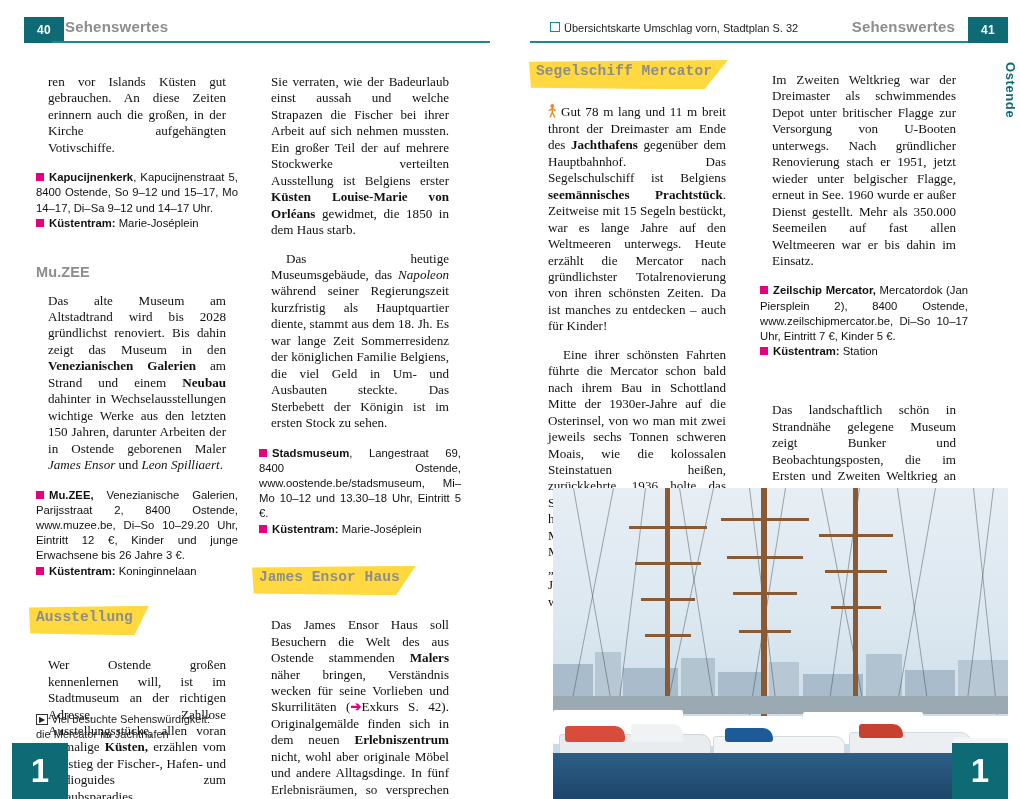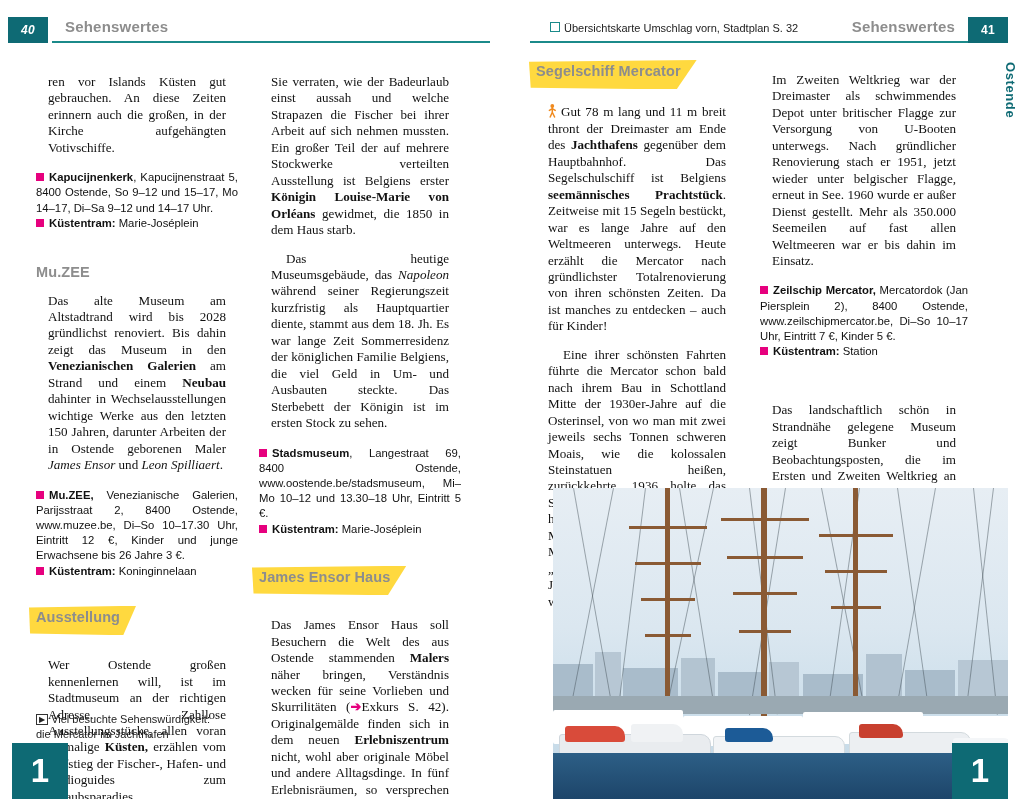--- a/index.html
+++ b/index.html
@@ -57,20 +57,21 @@
     font-size:14.5px;font-weight:bold;color:#8d8d8d;
     margin:0 0 11px 0;letter-spacing:.1px;
   }
   h2.sec.hl{
     color:#8d8d8d;
     display:inline-block;
     position:relative;
     padding:3px 16px 10px 7px;
     margin-left:-7px;
     z-index:1;
+    font-family:Liberation Mono, monospace;
   }
   h2.sec.hl .band{
     position:absolute;left:0;top:0;right:0;bottom:0;
     background:#ffd93f;
     z-index:-1;
     clip-path:polygon(0% 6%, 100% 0%, 88% 100%, 1% 94%);
   }
 
   
   .info{
@@ -135,21 +136,21 @@
   .yard{position:absolute;background:#8a5a34;height:3px;}
   .rig{position:absolute;background:rgba(60,70,80,.45);width:1px;transform-origin:top;}
   .hullw{position:absolute;background:#fff;border-radius:2px;}
   .boat{position:absolute;border-radius:3px 10px 3px 3px;}
 </style>
 </head>
 <body>
 
 <div class="page">
 
-  <div class="folio" style="left:8px;font-style:italic;">40</div>
+  <div class="folio" style="left:24px;">40</div>
   <div class="head-title" style="left:65px;">Sehenswertes</div>
   <div class="head-rule" style="left:52px;top:41px;width:438px;"></div>
 
   <div class="head-note" style="left:550px;">
     <span class="sq"></span><span>Übersichtskarte Umschlag vorn, Stadtplan S. 32</span>
   </div>
   <div class="head-title" style="right:65px;">Sehenswertes</div>
   <div class="folio" style="right:12px;">41</div>
   <div class="head-rule" style="left:530px;top:41px;width:438px;"></div>
 
@@ -164,39 +165,39 @@
     <div class="info">
       <span class="bull"></span><b>Küstentram:</b> <span>Marie-Joséplein</span>
     </div>
 
     <div style="height:33px;"></div>
     <h2 class="sec">Mu.ZEE</h2>
 
     <p><span>Das alte Museum am Altstadtrand wird bis 2028 gründlichst renoviert. Bis dahin zeigt das Museum in den </span><b>Venezianischen Galerien</b><span> am Strand und einem </span><b>Neubau</b><span> dahinter in Wechselausstellungen wichtige Werke aus den letzten 150 Jahren, darunter Arbeiten der in Ostende geborenen Maler </span><i>James Ensor</i><span> und </span><i>Leon Spilliaert</i><span>.</span></p>
 
     <div class="info" style="margin-top:14px;">
-      <span class="bull"></span><b>Mu.ZEE,</b><span> Venezianische Galerien, Parijsstraat 2, 8400 Ostende, www.muzee.be, Di–So 10–17.30 Uhr, Eintritt 12 €, Kinder und junge Erwachsene bis 26 Jahre 3 €.</span>
+      <span class="bull"></span><b>Mu.ZEE,</b><span> Venezianische Galerien, Parijsstraat 2, 8400 Ostende, www.muzee.be, Di–So 10–29.20 Uhr, Eintritt 12 €, Kinder und junge Erwachsene bis 26 Jahre 3 €.</span>
     </div>
     <div class="info">
       <span class="bull"></span><b>Küstentram:</b> <span>Koninginnelaan</span>
     </div>
 
     <div style="height:27px;"></div>
     <h2 class="sec hl"><span class="band"></span><span>Ausstellung</span></h2>
 
     <p style="margin-top:11px;"><span>Wer Ostende großen kennenlernen will, ist im Stadtmuseum an der richtigen Adresse. Zahllose Ausstellungsstücke, allen voran einmalige </span><b>Küsten,</b><span> erzählen vom Aufstieg der Fischer-, Hafen- und Audioguides zum Urlaubsparadies.</span></p>
   </div>
 
   <div class="caption" style="position:absolute;left:36px;top:712px;width:205px;">
     <span class="arrowbox">▶</span><span>Viel besuchte Sehenswürdigkeit:</span><br>
     <span>die Mercator im Jachthafen</span>
   </div>
 
   <div class="col" style="left:259px;top:62px;width:202px;">
-    <p><span>Sie verraten, wie der Badeurlaub einst aussah und welche Strapazen die Fischer bei ihrer Arbeit auf sich nehmen mussten. Ein großer Teil der auf mehrere Stockwerke verteilten Ausstellung ist Belgiens erster </span><b>Königin Louise-Marie von Orléans</b><span> gewidmet, die 1850 in dem Haus starb.</span></p>
+    <p><span>Sie verraten, wie der Badeurlaub einst aussah und welche Strapazen die Fischer bei ihrer Arbeit auf sich nehmen mussten. Ein großer Teil der auf mehrere Stockwerke verteilten Ausstellung ist Belgiens erster </span><b>Küsten Louise-Marie von Orléans</b><span> gewidmet, die 1850 in dem Haus starb.</span></p>
     <p class="indent"><span>Das heutige Museumsgebäude, das </span><i>Napoleon</i><span> während seiner Regierungszeit kurzfristig als Hauptquartier diente, stammt aus dem 18. Jh. Es war lange Zeit Sommerresidenz der königlichen Familie Belgiens, die viel Geld in Um- und Ausbauten steckte. Das Sterbebett der Königin ist im ersten Stock zu sehen.</span></p>
 
     <div class="info" style="margin-top:14px;">
       <span class="bull"></span><b>Stadsmuseum</b><span>, Langestraat 69, 8400 Ostende, www.oostende.be/stadsmuseum, Mi–Mo 10–12 und 13.30–18 Uhr, Eintritt 5 €.</span>
     </div>
     <div class="info">
       <span class="bull"></span><b>Küstentram:</b> <span>Marie-Joséplein</span>
     </div>
 
     <div style="height:29px;"></div>

